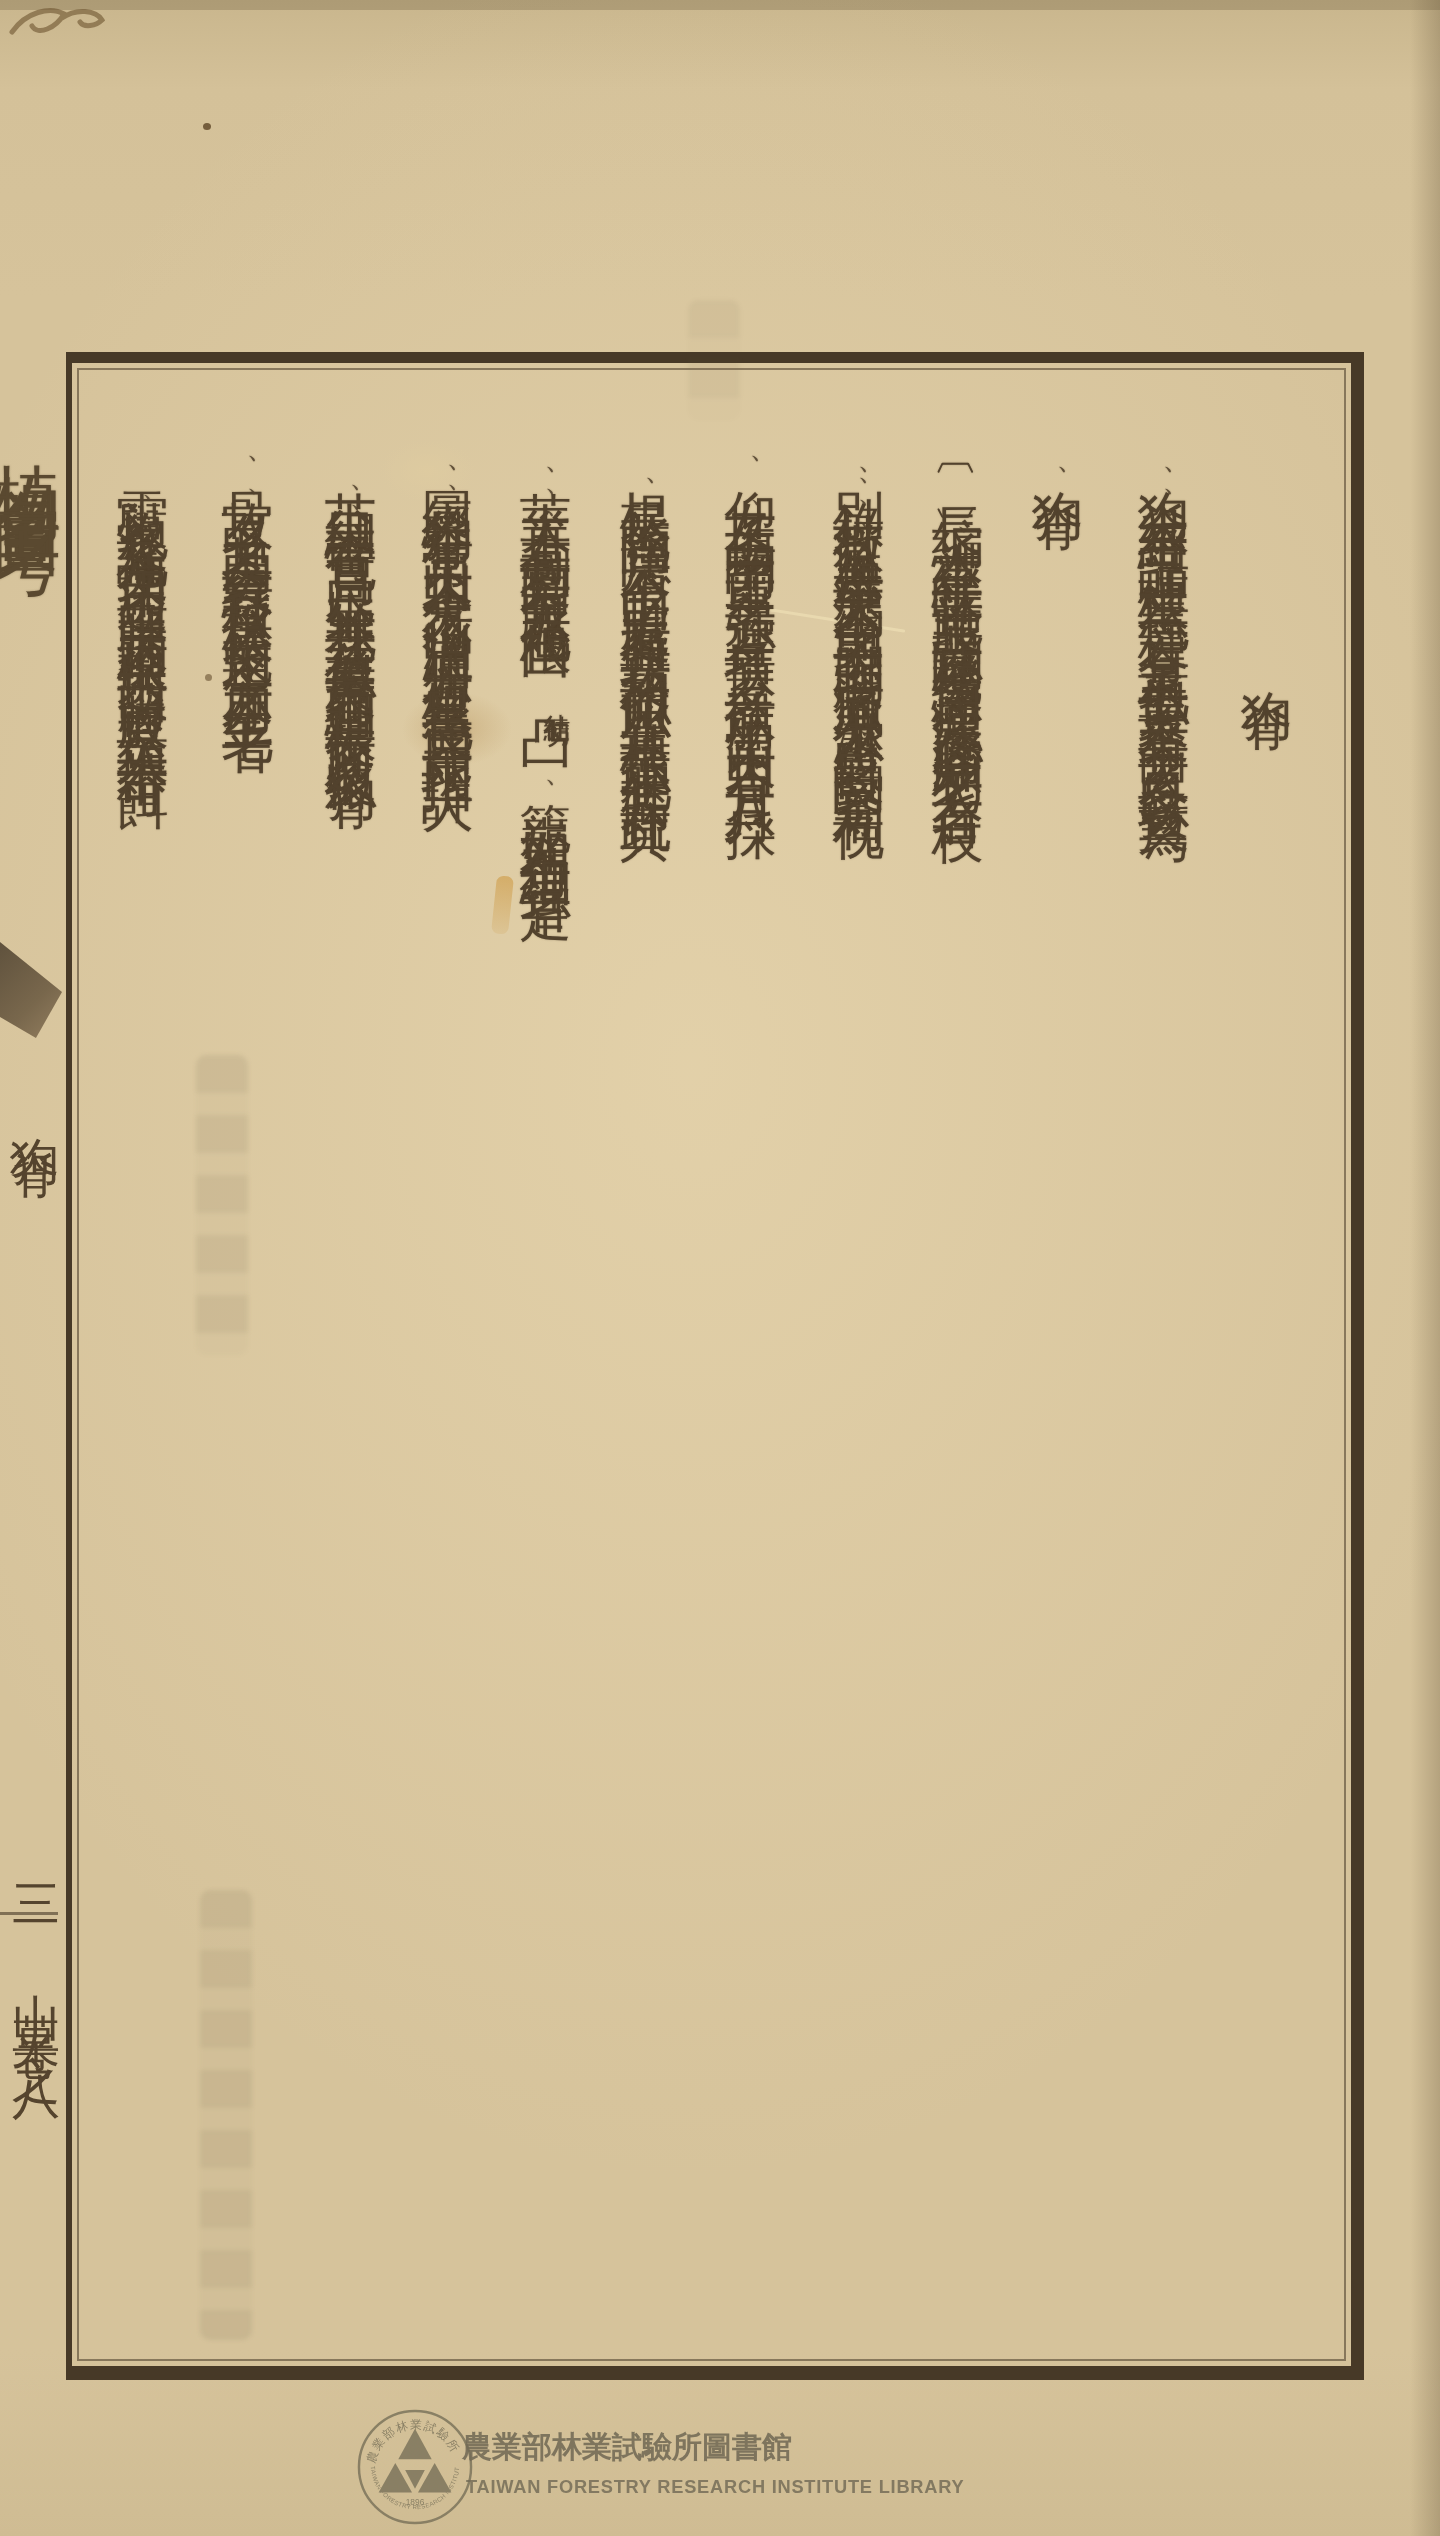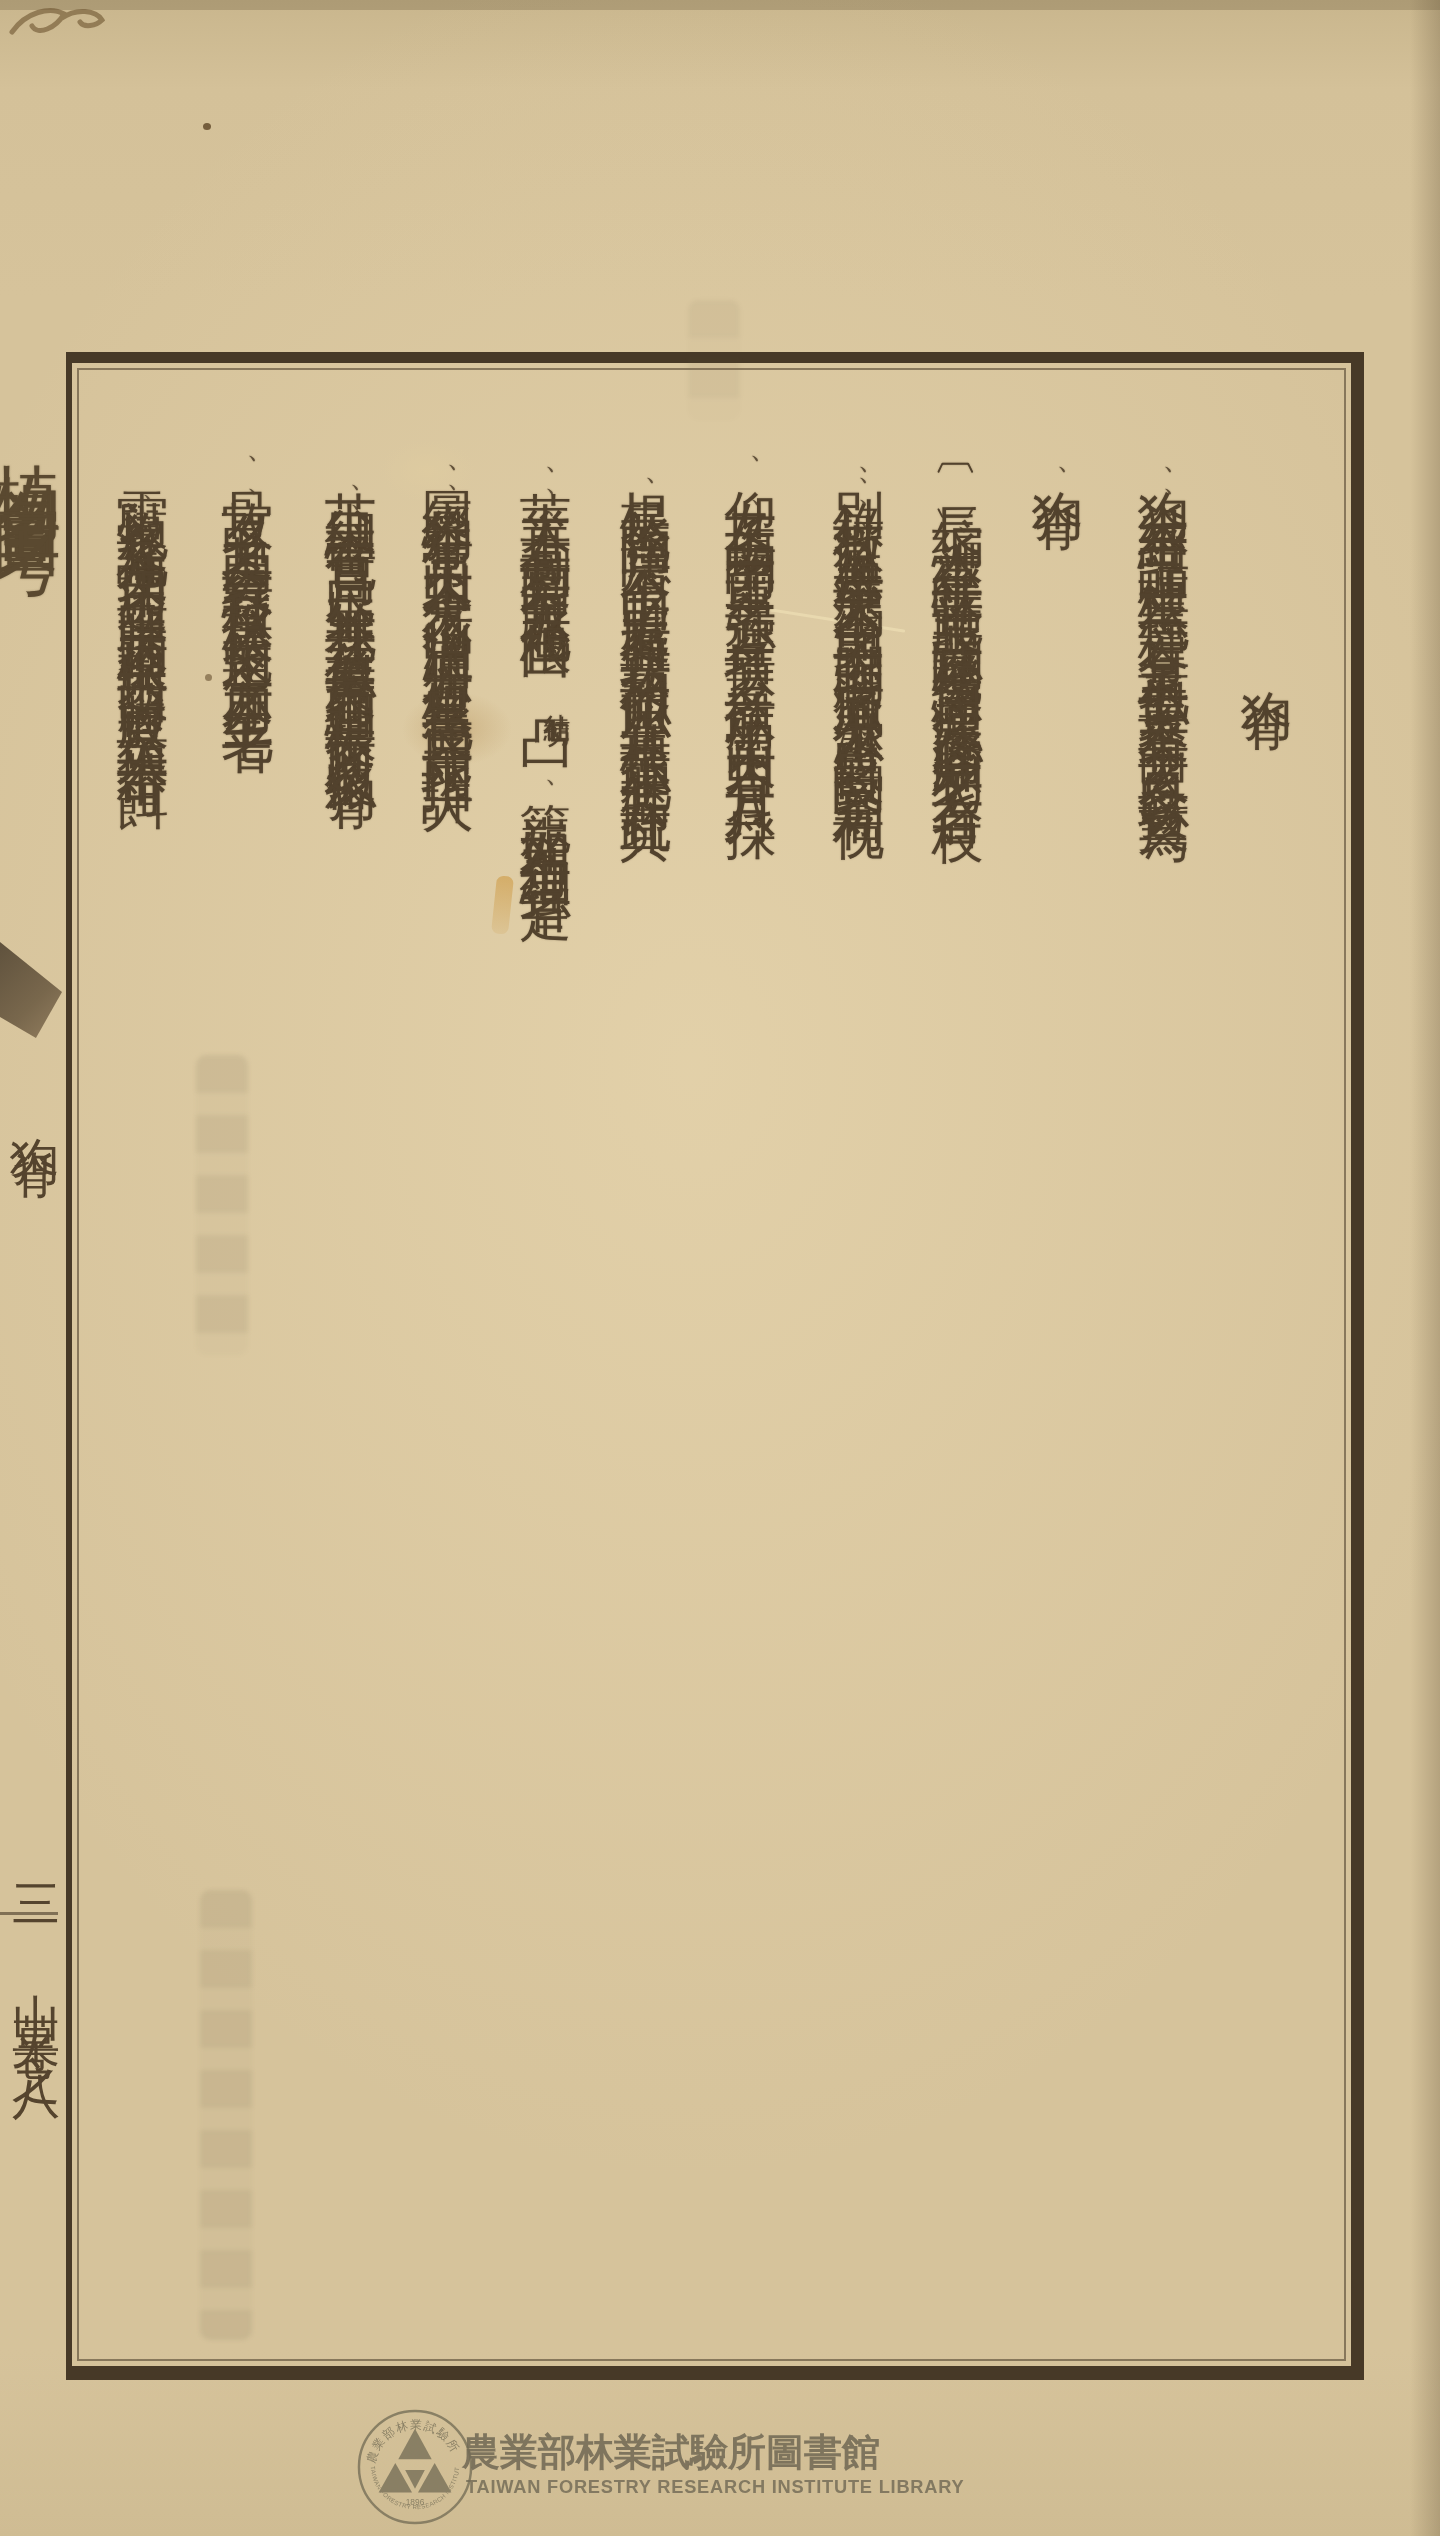--- a/index.html
+++ b/index.html
@@ -81,21 +81,21 @@
     position:absolute; left:0; top:942px; width:62px; height:96px;
     background:linear-gradient(135deg, #4f4230 0%, #6b5a41 60%, #8a7557 100%);
     clip-path:polygon(0 0, 100% 52%, 58% 100%, 0 78%);
     opacity:.88;
   }
 
   
   .stamp-cn{
     position:absolute; left:462px; top:2427px;
     font-family:"Liberation Serif", serif;
-    font-size:38px; letter-spacing:0; word-spacing:0; color:rgba(114,106,85,.88);
+    font-size:30px; letter-spacing:0; word-spacing:0; color:rgba(114,106,85,.88);
     font-weight:600; white-space:nowrap;
   }
   .stamp-en{
     position:absolute; left:466px; top:2476px;
     font-family:"Liberation Sans", sans-serif;
     font-size:19px; font-weight:700; letter-spacing:.8px; color:rgba(114,106,85,.82);
     transform:scaleX(.96); transform-origin:left; white-space:nowrap;
   }
   .stamp-logo{position:absolute; left:356px; top:2408px; width:118px; height:118px; opacity:.85;}
 

